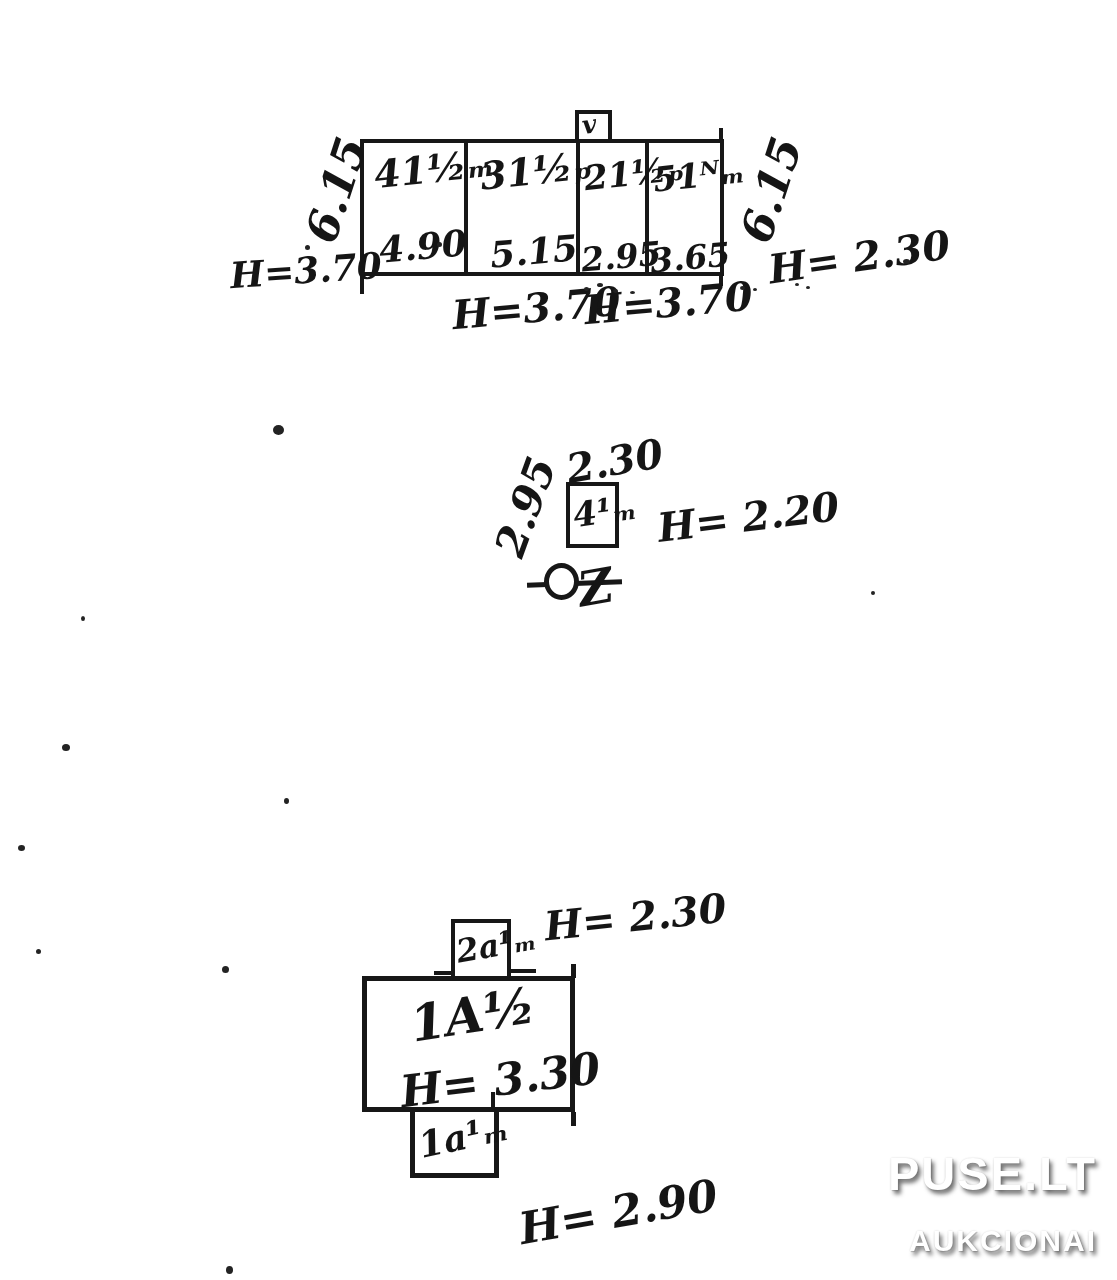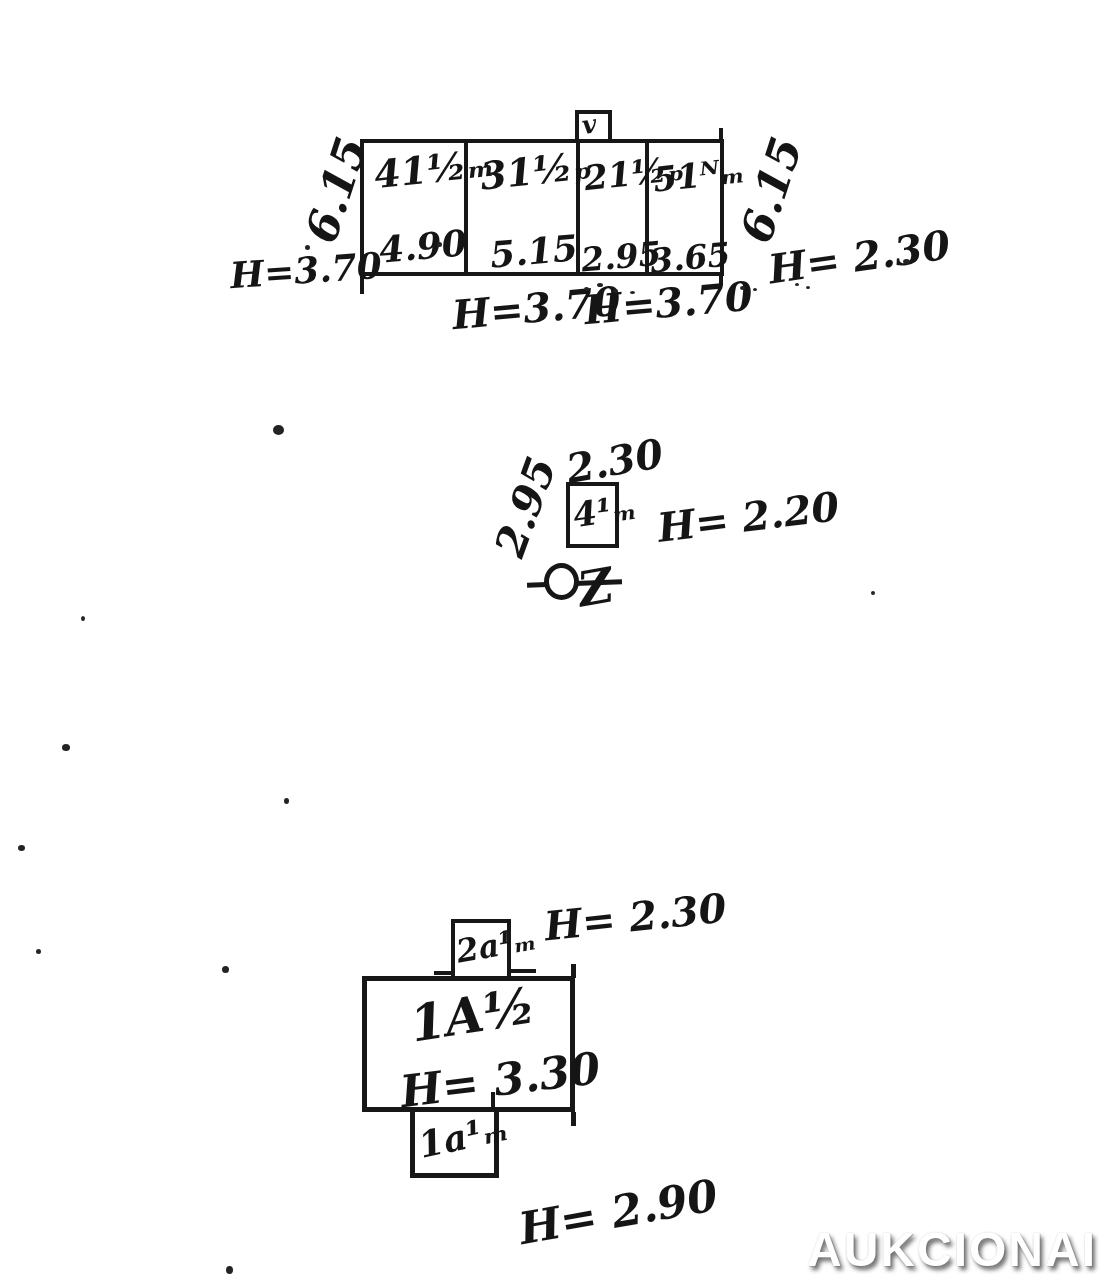--- a/index.html
+++ b/index.html
@@ -113,15 +113,16 @@
   <div class="speck" style="left:903px; top:259px; width:7px; height:5px;"></div>
   <div class="speck" style="left:584px; top:287px; width:5px; height:4px;"></div>
   <div class="speck" style="left:597px; top:283px; width:6px; height:4px;"></div>
   <div class="speck" style="left:613px; top:289px; width:5px; height:4px;"></div>
   <div class="speck" style="left:630px; top:291px; width:5px; height:3px;"></div>
   <div class="speck" style="left:740px; top:286px; width:5px; height:4px;"></div>
   <div class="speck" style="left:753px; top:288px; width:4px; height:3px;"></div>
   <div class="speck" style="left:795px; top:283px; width:4px; height:3px;"></div>
   <div class="speck" style="left:806px; top:286px; width:4px; height:3px;"></div>
 
-  <div class="wm" style="top:1226px; font-size:48px;">AUKCIONAI</div>
+  <div class="wm" style="top:1150px; font-size:47px;">PUSE.LT</div>
+  <div class="wm" style="top:1226px; font-size:30px;">AUKCIONAI</div>
 
 </div>
 
 </body></html>

